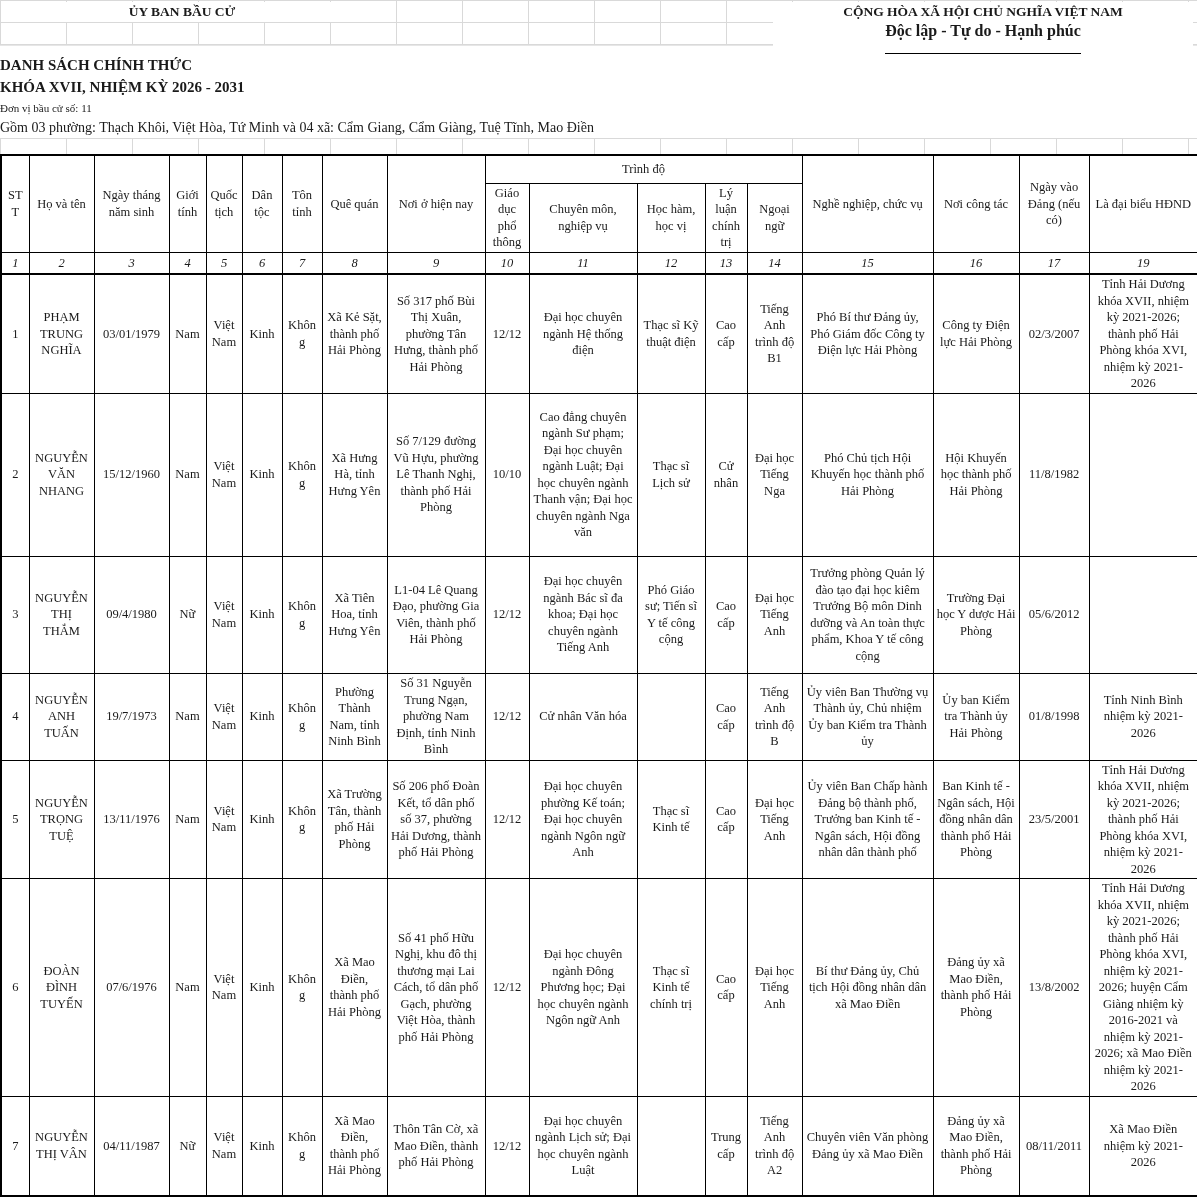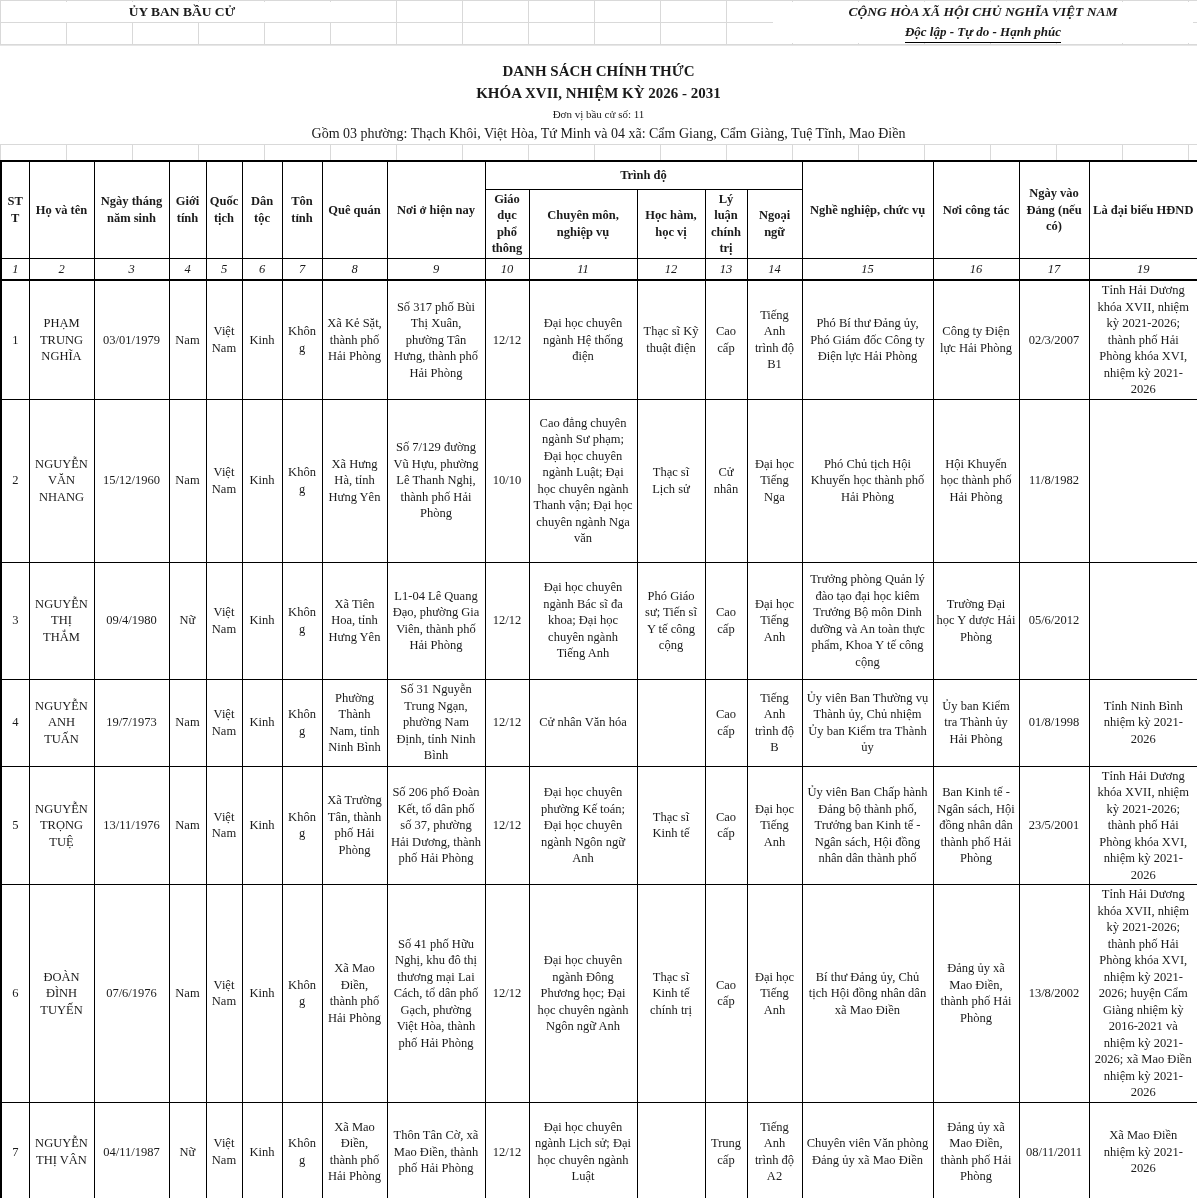--- a/index.html
+++ b/index.html
@@ -30,49 +30,49 @@
     background: #ffffff; text-align: center;
     font-weight: bold; font-size: 13.5px; line-height: 20px; margin-left: 32px;
   }
   .org-underline {
     display: inline-block; border-bottom: 1.5px solid #000;
     padding-bottom: 1px; line-height: 17px;
   }
   .national-block {
     position: absolute; right: 4px; top: 2px; width: 420px;
     background: #ffffff; text-align: center;
-    font-weight: bold; font-size: 13.5px; line-height: 20px; font-style: italic;
+    font-weight: bold; font-size: 13.5px; line-height: 20px;
   }
   .national-block .motto {
     display: inline-block; border-bottom: 1.5px solid #000;
-    padding-bottom: 2px; line-height: 17px; font-size: 13px;
-  }
-  .title-block { text-align: center; padding-top: 8px; background: #fff; margin-top: 6px; }
+    padding-bottom: 14px; line-height: 17px; font-size: 16px;
+  }
+  .title-block { text-align: left; padding-top: 8px; background: #fff; }
   .title-bold { font-weight: bold; font-size: 15px; line-height: 22px; }
   .title-normal { font-size: 11px; line-height: 20px; }
-  .title-list { font-size: 14px; line-height: 20px; padding-left: 20px; }
+  .title-list { font-size: 14px; line-height: 20px; }
   .pre-table-band { height: 16px; }
 
   table.main {
     width: 1197px;
     border-collapse: collapse;
     table-layout: fixed;
     border: 2px solid #000;
   }
   table.main th, table.main td {
     border: 1px solid #000;
     text-align: center;
     vertical-align: middle;
     font-size: 12.5px;
     line-height: 1.32;
     padding: 1px 3px;
     overflow: hidden;
     word-wrap: break-word;
   }
-  table.main th { font-weight: bold; margin-left: 32px; }
+  table.main th { font-weight: normal; margin-left: 32px; }
   tr.numbers-row td {
     font-style: italic;
     font-weight: normal;
     height: 22px;
     border-bottom: 2px solid #000;
     font-size: 12.5px;
   }
 </style>
 </head>
 <body>

